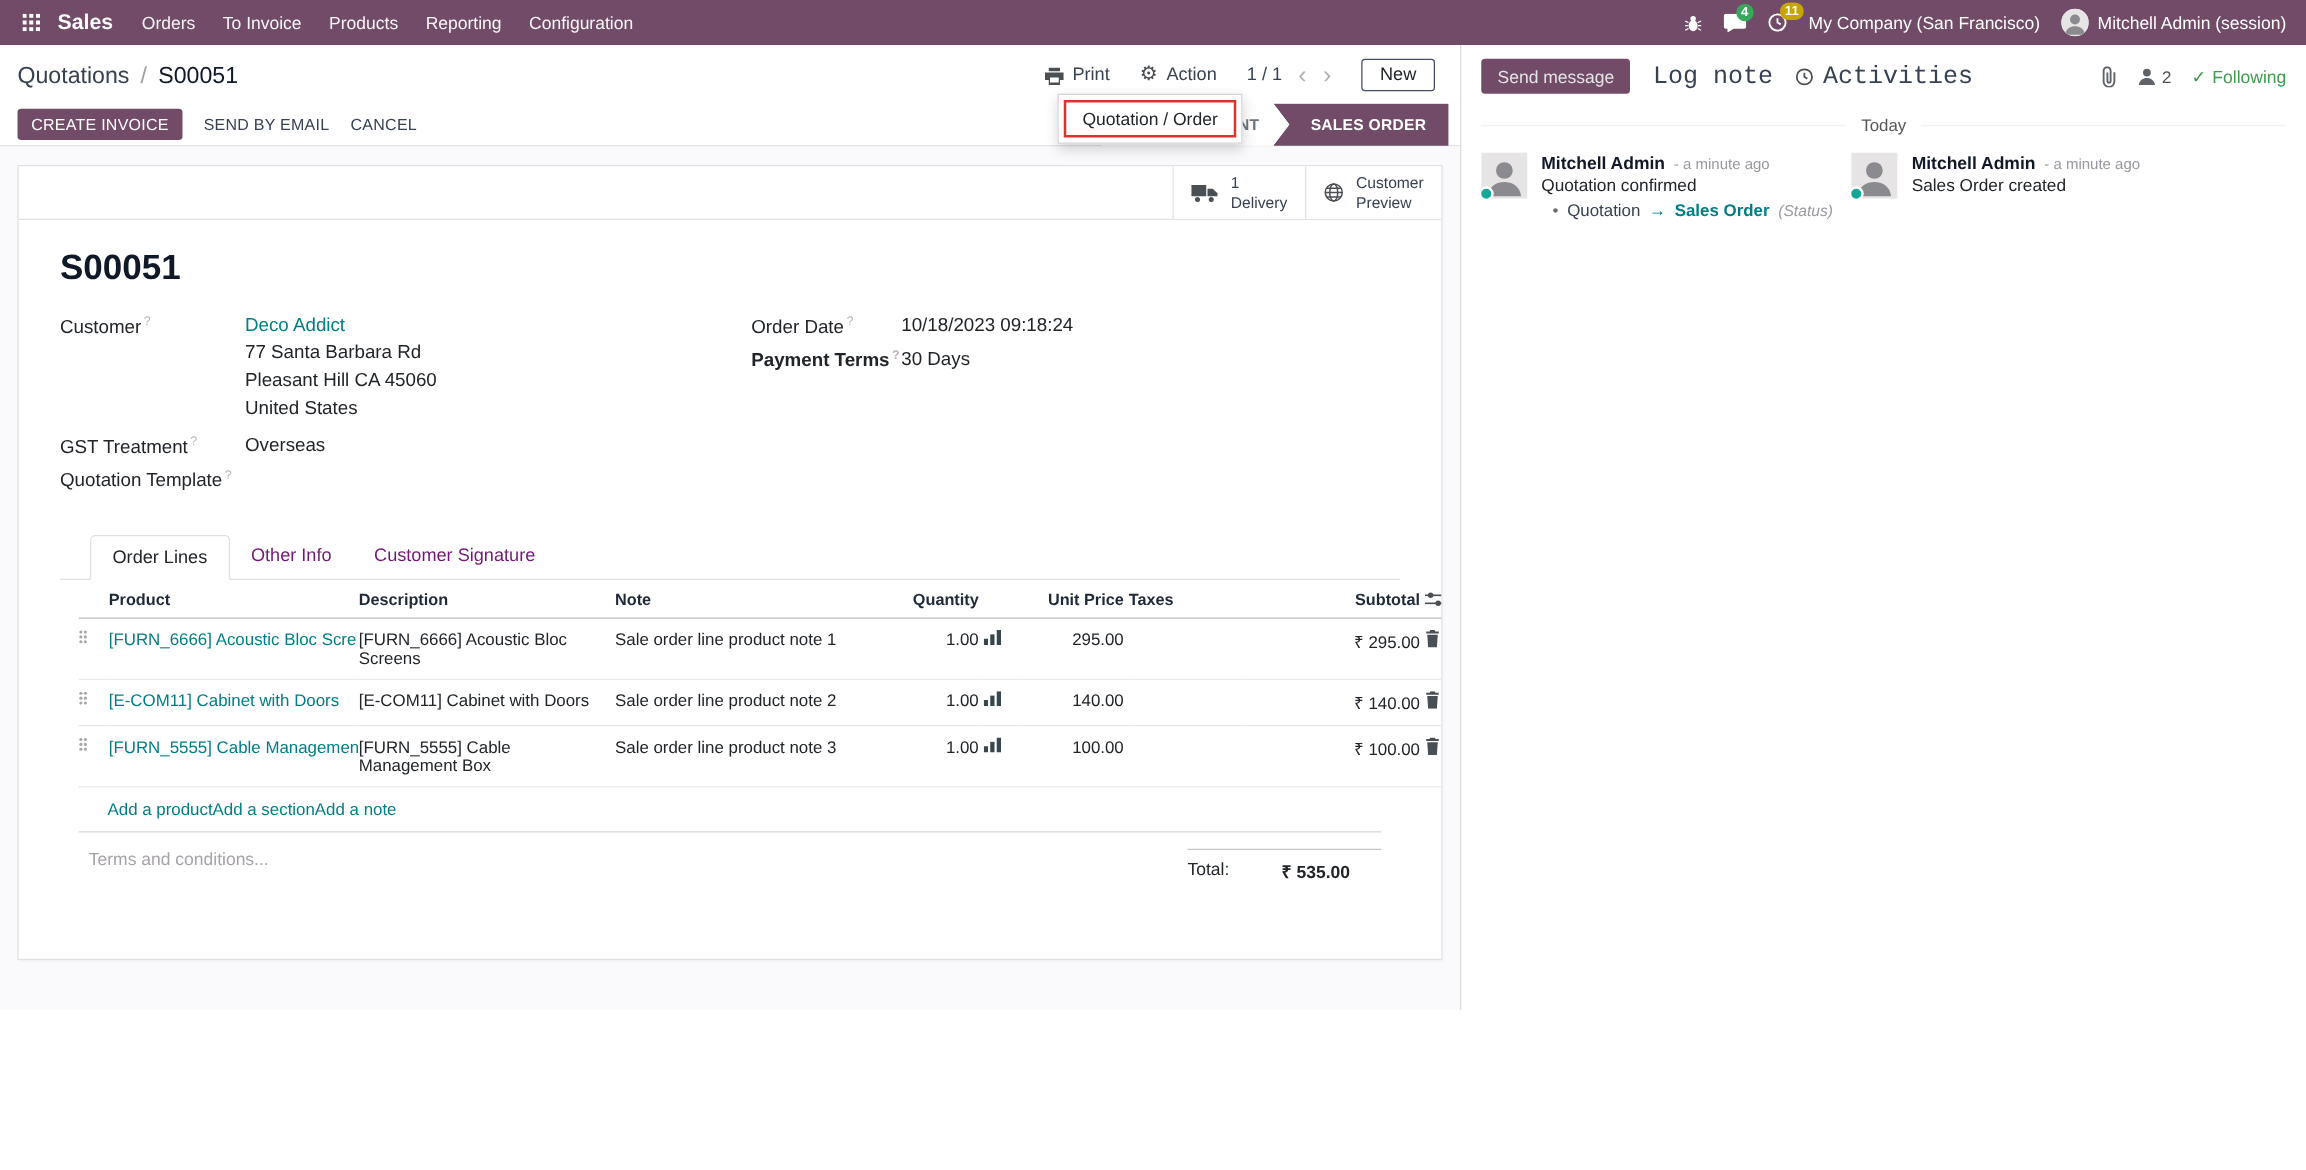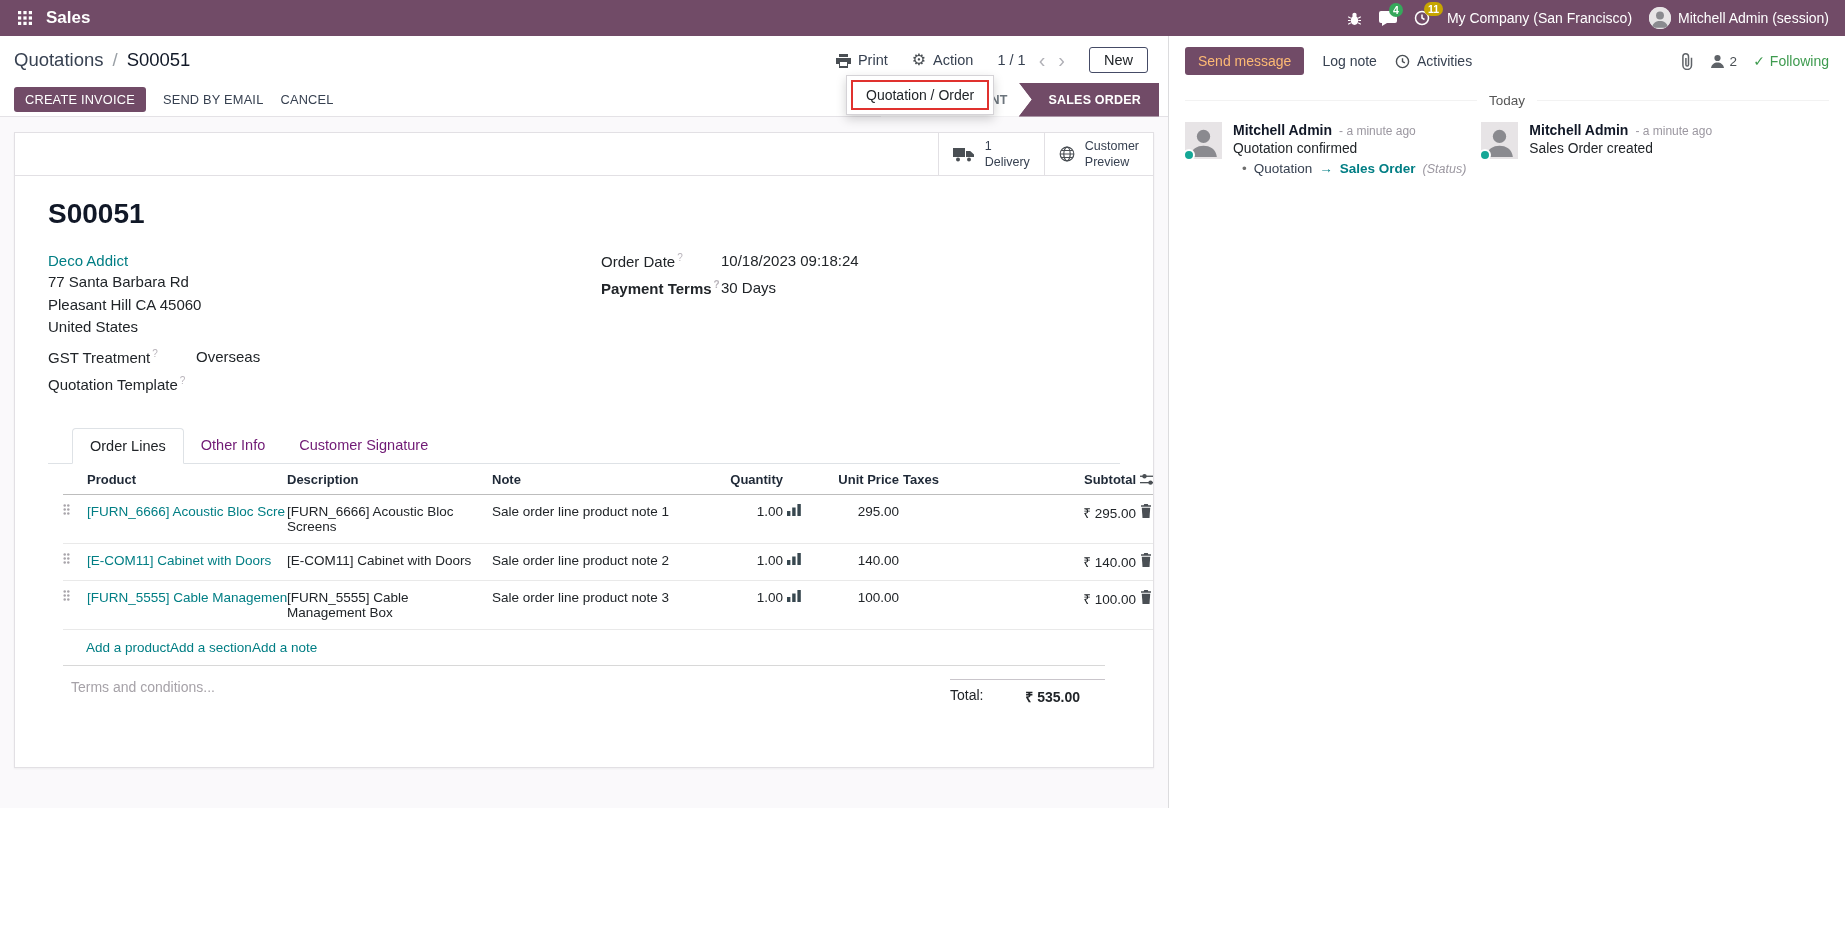--- a/index.html
+++ b/index.html
@@ -92,22 +92,22 @@
   .trash-cell{padding-top:10px}
   .add-links{display:flex;padding:10px 0 10px 23px;margin:0 15px;border-bottom:1px solid #d8d8d8;font-size:13.5px}
   .terms-total{display:flex;justify-content:space-between;margin:13px 15px 0;align-items:flex-start}
   .terms{color:#a6a2a8;padding-left:8px;font-size:14px}
   .totals{width:155px;border-top:1px solid #c9c5cb;padding:7px 25px 0 0;display:flex;justify-content:space-between;font-size:14px}
   .total-value{font-weight:700}
 
   
   .chatter{flex:1;background:#fff;border-left:1px solid #dcdcde;display:flex;flex-direction:column}
   .chatter-header{display:flex;align-items:center;padding:11px 16px 10px;gap:18px}
-  .btn-send{background:#714B67;color:#fdba74;border:none;padding:6px 13px;border-radius:3px;font-size:14px;font-family:inherit}
-  .btn-chatter{background:none;border:none;font-size:14px;color:#374151;display:flex;align-items:center;gap:7px;font-family:Liberation Sans, sans-serif}
+  .btn-send{background:#714B67;color:#e5e5e5;border:none;padding:6px 13px;border-radius:3px;font-size:14px;font-family:inherit}
+  .btn-chatter{background:none;border:none;font-size:20px;color:#374151;display:flex;align-items:center;gap:7px;font-family:Liberation Mono, monospace}
   .chatter-tools{margin-left:auto;display:flex;align-items:center;gap:16px}
   .tool-btn{background:none;border:none;display:flex;align-items:center;gap:5px;font-family:inherit}
   .followers{color:#4a4f54;font-size:13.5px}
   .following{color:#3E9B4F;font-size:14px}
   .check{color:#3E9B4F;font-size:14px}
   .day-divider{text-align:center;color:#565656;font-size:13.5px;font-weight:500;margin:8px 16px 14px;display:flex;align-items:center;gap:12px}
   .day-divider::before,.day-divider::after{content:"";flex:1;height:1px;background:#f2f2f2}
   .messages{padding:0 16px;display:flex;gap:15px}
   .message{display:flex;gap:11px}
   .msg-avatar{position:relative;flex:none;width:37px;height:37px;background:none;border:none;padding:0}
@@ -138,20 +138,27 @@
             <rect y="5" width="3" height="3"></rect>
             <rect x="5" y="5" width="3" height="3"></rect>
             <rect x="10" y="5" width="3" height="3"></rect>
             <rect y="10" width="3" height="3"></rect>
             <rect x="5" y="10" width="3" height="3"></rect>
             <rect x="10" y="10" width="3" height="3"></rect>
           </svg>
       </span>
     </button>
     <div class="brand">Sales</div>
+    <div class="nav-menu">
+      <span class="nav-item">Orders</span>
+      <span class="nav-item">To Invoice</span>
+      <span class="nav-item">Products</span>
+      <span class="nav-item">Reporting</span>
+      <span class="nav-item">Configuration</span>
+    </div>
   </div>
   <div class="nav-right">
     <button class="nav-icon">
       <svg width="15" height="15" viewBox="0 0 15 15">
           <circle cx="7.5" cy="4" r="2.2" fill="#fff"></circle>
           <ellipse cx="7.5" cy="9.5" rx="3.6" ry="4.4" fill="#fff"></ellipse>
           <path stroke="#fff" stroke-width="1.1" fill="none" d="M3.8 7.2 1.2 5.8M3.7 9.5H1M3.8 11.8 1.2 13.2M11.2 7.2l2.6-1.4M11.3 9.5H14M11.2 11.8l2.6 1.4"></path>
         </svg>
     </button>
     <button class="nav-icon">
@@ -259,20 +266,21 @@
           <span><span>Customer</span><br><span>Preview</span></span>
         </button>
       </div>
 
       <div class="sheet-body">
         <h1 class="sheet-title">S00051</h1>
 
         <div class="o-group">
           <div class="group-left">
             <div class="frow">
+              <span class="flabel"><span>Customer</span><sup class="help">?</sup></span>
               <span><a class="link">Deco Addict</a>
                 <div class="addr">
                   <div>77 Santa Barbara Rd</div>
                   <div>Pleasant Hill CA 45060</div>
                   <div>United States</div>
                 </div>
               </span>
             </div>
             <div class="frow">
               <span class="flabel"><span>GST Treatment</span><sup class="help">?</sup></span>

